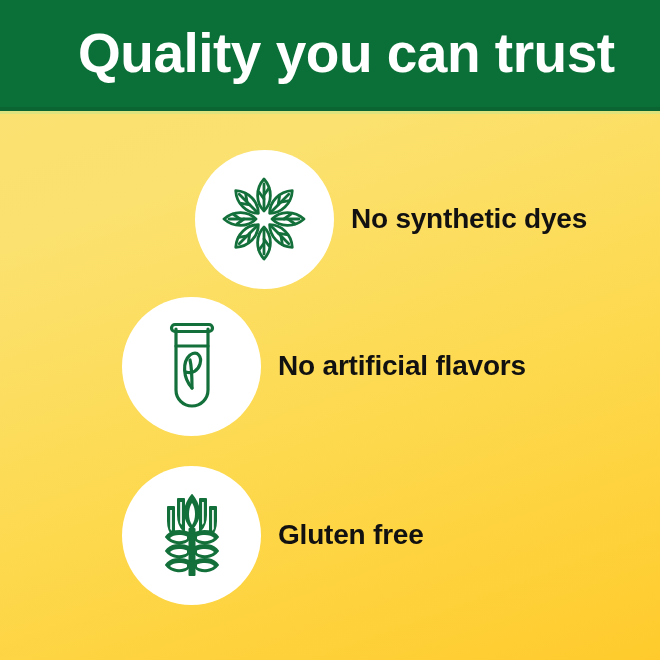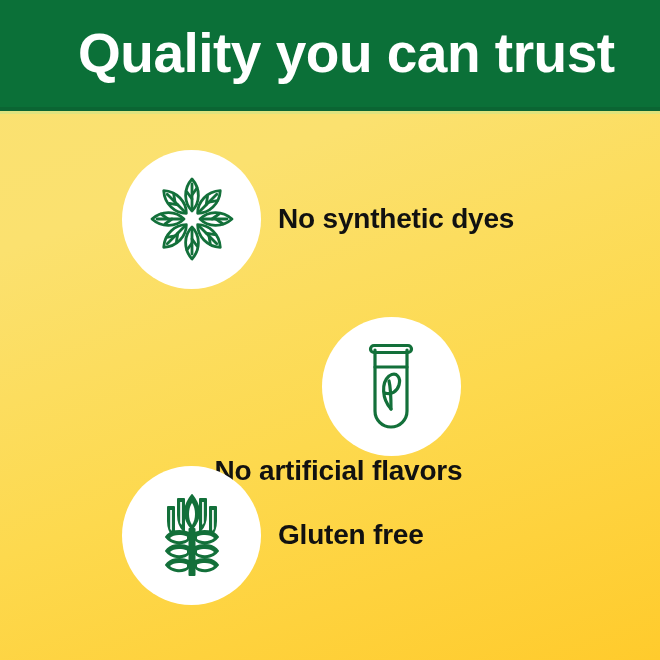--- a/index.html
+++ b/index.html
@@ -67,22 +67,22 @@
 
   
   .feature-row {
     position: absolute;
     left: 0;
     width: 660px;
     height: 140px;
     display: flex;
     align-items: center;
   }
-  #feature-row-0 { top: 149px; }
-  #feature-row-1 { top: 317px; flex-direction: column; }
+  #feature-row-0 { top: 149px; justify-content: center; }
+  #feature-row-1 { top: 296px; }
   #feature-row-2 { top: 465px; align-items: center; }
 
   .feature-badge {
     position: relative;
     margin-left: 122px;
     width: 139px;
     height: 139px;
     border-radius: 50%;
     background: #ffffff;
     flex: 0 0 auto;

